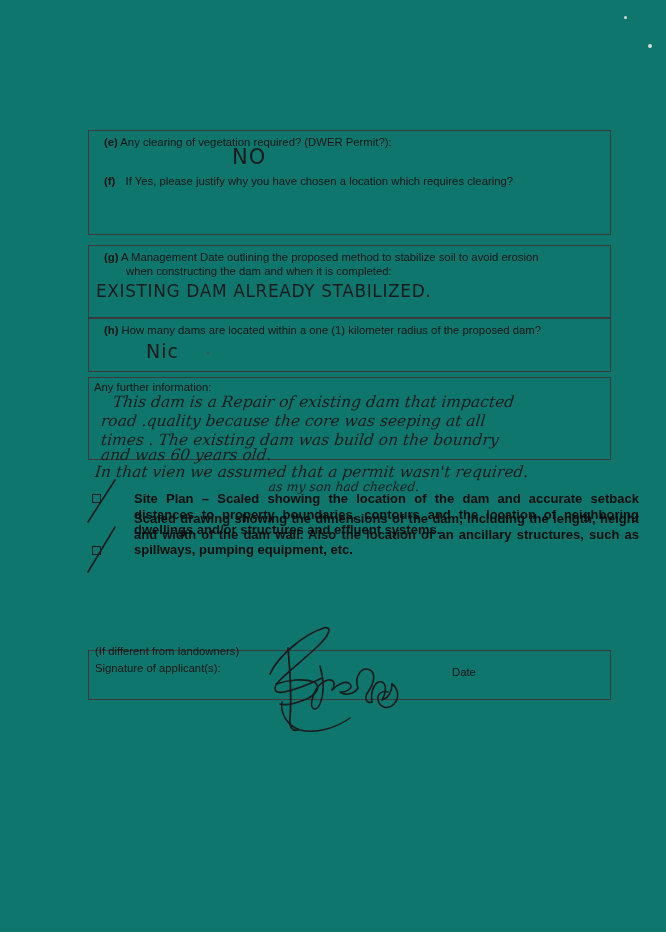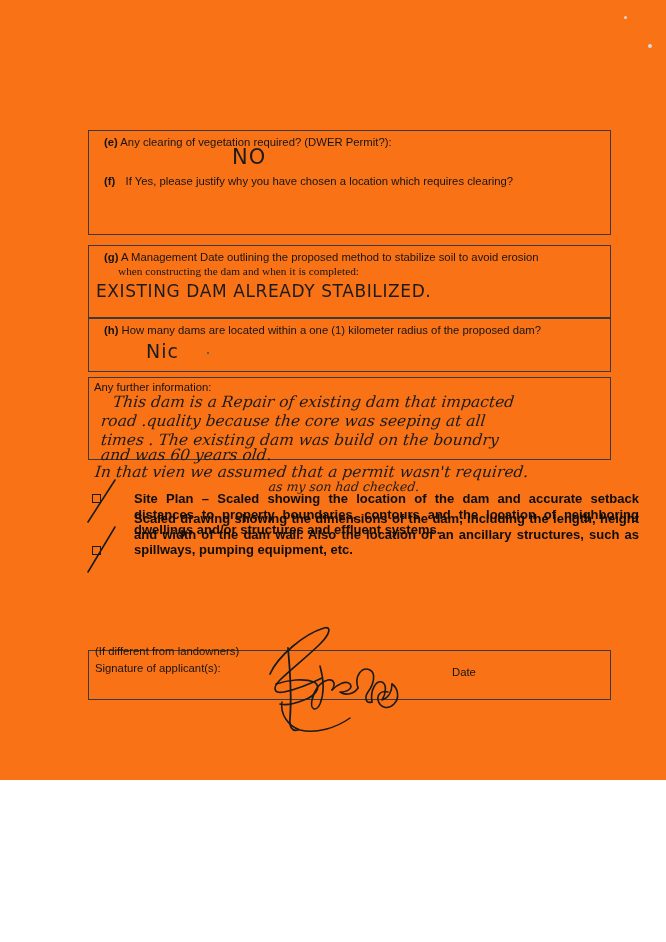--- a/index.html
+++ b/index.html
@@ -8,22 +8,22 @@
     padding: 0;
     background: #ffffff;
   }
   body {
     font-family: "Liberation Sans", sans-serif;
     color: #000000;
   }
   #page {
     position: relative;
     width: 666px;
-    height: 780px;
-    background: #f97316;
+    height: 932px;
+    background: #0f766e;
     overflow: hidden;
   }
 
   
   .speck {
     position: absolute;
     background: #d8d8d8;
     border-radius: 50%;
     pointer-events: none;
   }
@@ -133,21 +133,21 @@
     <span style="display:inline-block; width:4px;"></span>
     <span>If Yes, please justify why you have chosen a location which requires clearing?</span>
   </div>
 
   <div class="box" style="left:88px; top:245px; width:523px; height:73px;"></div>
 
   <div class="q" style="left:104px; top:250px;">
     <b>(g)</b>
     <span>A Management Date outlining the proposed method to stabilize soil to avoid erosion</span>
   </div>
-  <div class="q" style="left:118px; top:264px;font-family:Liberation Serif, serif;">when constructing the dam and when it is completed:</div>
+  <div class="q" style="left:126px; top:264px;">when constructing the dam and when it is completed:</div>
 
   <div class="hw-caps" style="left:96px; top:281px; font-size:17px;">EXISTING DAM  ALREADY STABILIZED.</div>
 
   <div class="box" style="left:88px; top:318px; width:523px; height:54px;"></div>
 
   <div class="q" style="left:104px; top:323px;">
     <b>(h)</b>
     <span>How many dams are located within a one (1) kilometer radius of the proposed dam?</span>
   </div>
 

